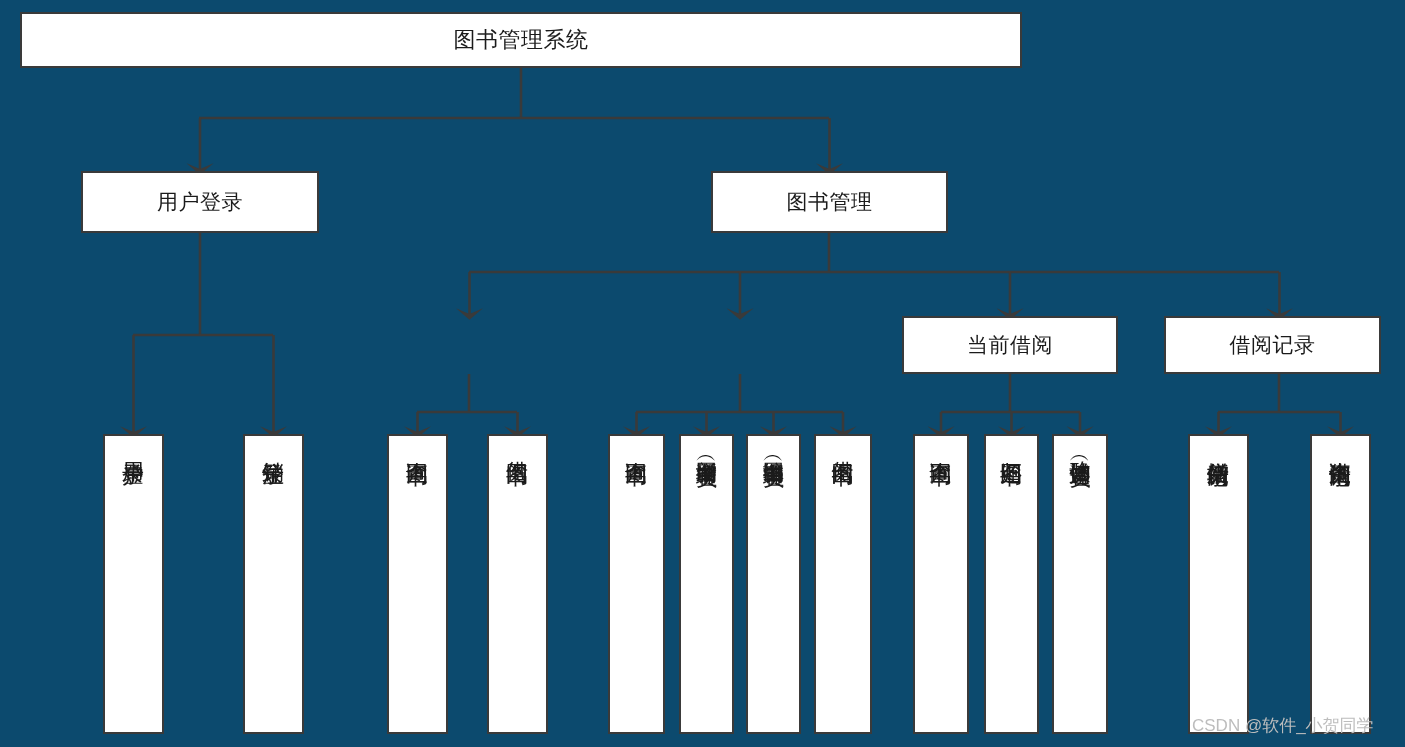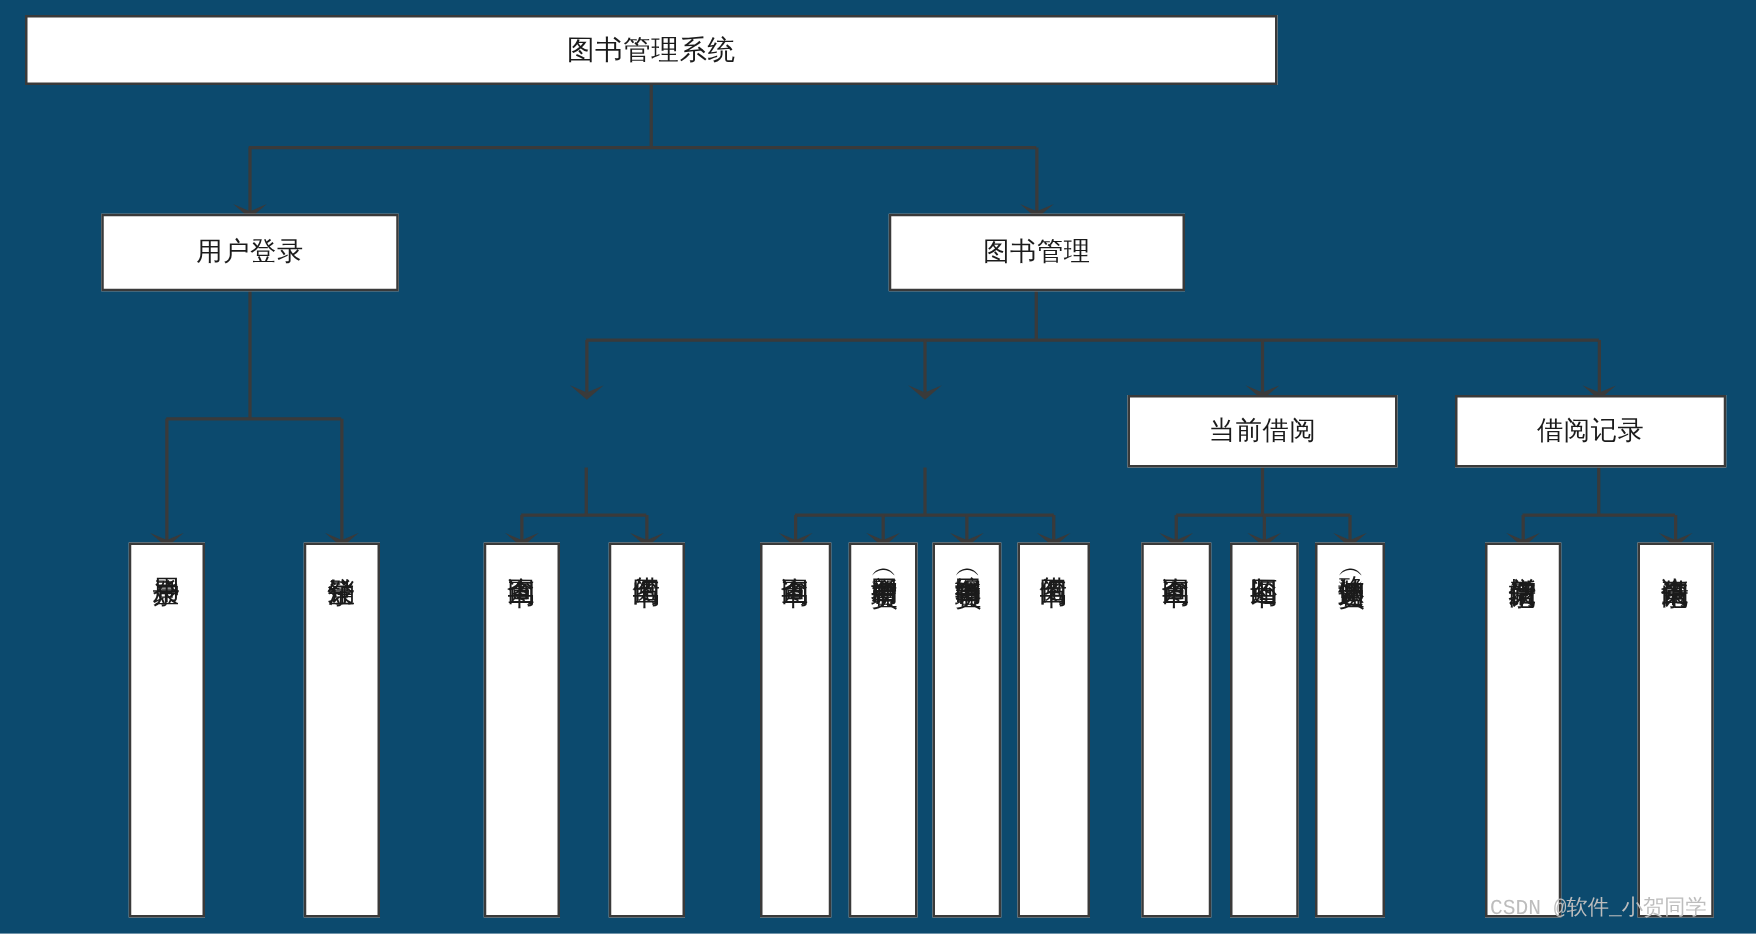--- a/index.html
+++ b/index.html
@@ -67,21 +67,21 @@
   }
   .node.vert.tall .lbl {
     font-size: 21px;
   }
   .watermark {
     position: absolute;
     color: #bdbdbd;
     font-size: 17px;
     white-space: nowrap;
     z-index: 5;
-    font-family: Liberation Mono, monospace;
+    font-family: Liberation Sans, sans-serif;
   }
 </style>
 </head>
 <body>
 
 <div id="canvas">
 
   <svg id="wires" viewBox="0 0 1405 747">
     <defs>
       <marker id="arrowhead" markerWidth="10" markerHeight="12" refX="2.2" refY="5.2" orient="auto" markerUnits="strokeWidth">

